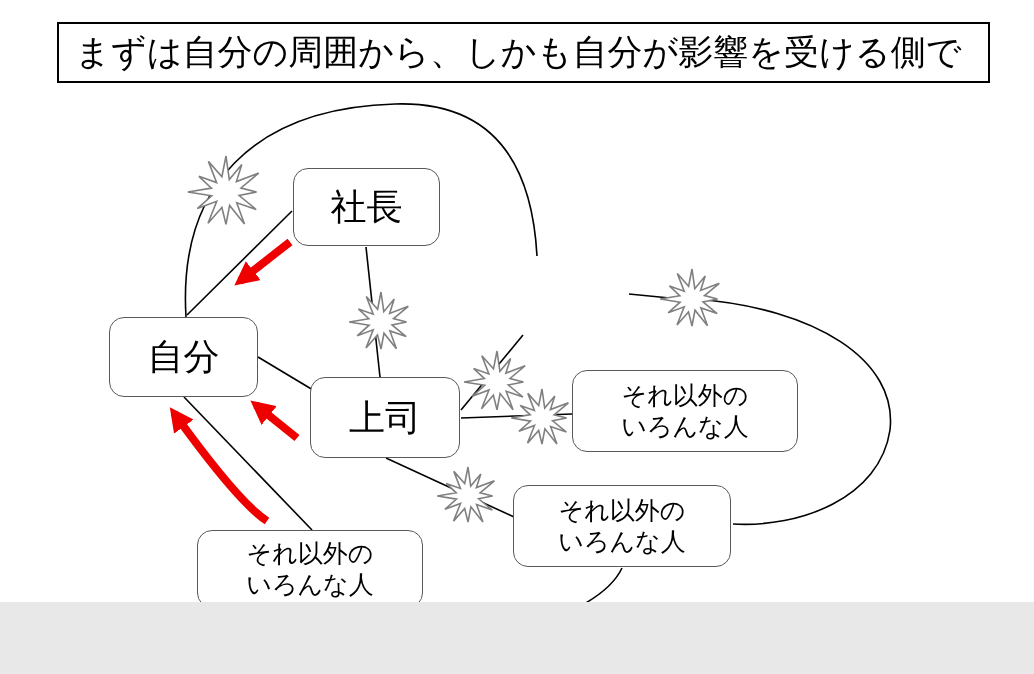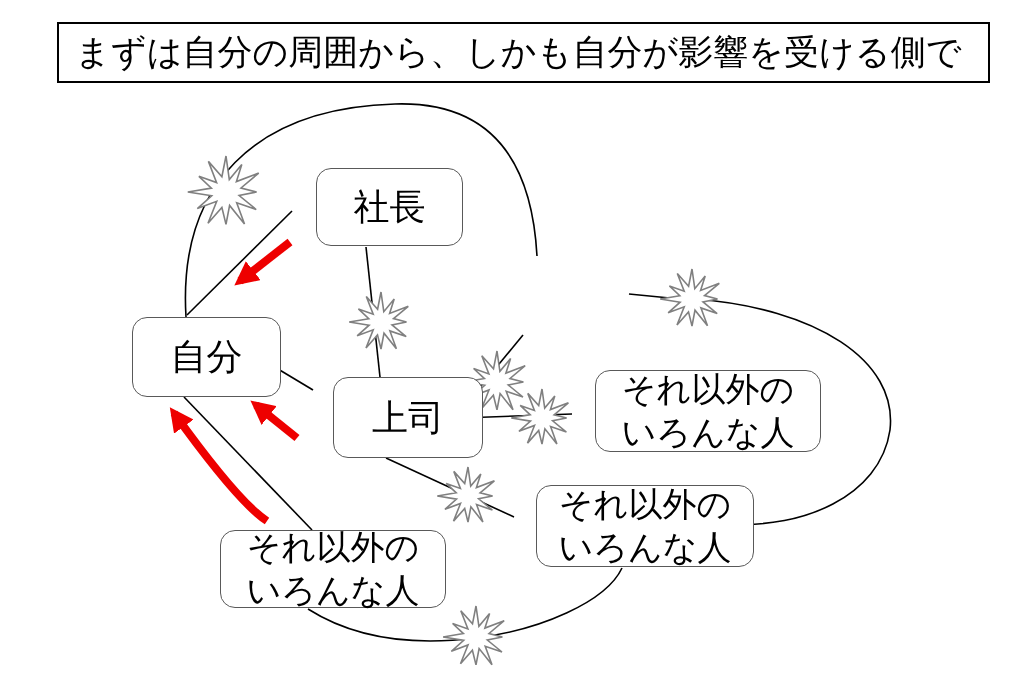--- a/index.html
+++ b/index.html
@@ -5,21 +5,21 @@
   :root{
     --line:#000000;
     --node-border:#595959;
     --burst-outline:#808080;
     --arrow-red:#ee0000;
     --background:#ffffff;
     --text:#000000;
   }
   html,body{margin:0;padding:0;background:#e8e8e8;}
   .canvas{
-    position:relative;width:1034px;height:674px;
+    position:relative;width:1034px;height:602px;
     background:var(--background);overflow:hidden;
     font-family:"Liberation Sans","DejaVu Sans",sans-serif;
     color:var(--text);
   }
   svg.wires{position:absolute;left:0;top:0;z-index:1;}
   .wire{stroke:var(--line);stroke-width:1.6;fill:none;}
   .burst polygon{fill:#ffffff;stroke:var(--burst-outline);stroke-width:1.6;}
   .redarrow{stroke:var(--arrow-red);stroke-width:8;fill:none;stroke-linecap:butt;}
   #arrowhead path{fill:var(--arrow-red);}
 
@@ -27,23 +27,23 @@
     position:absolute;left:57px;top:22px;width:933px;height:61px;z-index:3;
     border:2.5px solid var(--line);background:var(--background);
     display:flex;align-items:center;box-sizing:border-box;
     padding-left:16px;font-size:35px;white-space:nowrap;
   }
   .node{
     position:absolute;z-index:2;box-sizing:border-box;
     background:var(--background);
     border:1.7px solid var(--node-border);border-radius:15px;
     display:flex;flex-direction:column;align-items:center;justify-content:center;
-    font-size:36px;line-height:1.15;white-space:nowrap;margin-left:23px;
+    font-size:36px;line-height:1.15;white-space:nowrap;
   }
-  .node.two-line{font-size:34px;line-height:1.26;}
+  .node.two-line{font-size:25px;line-height:1.26;}
   .n-president{left:293px;top:168px;width:147px;height:78px;}
   .n-otherdept{left:447px;top:257px;width:181px;height:77px;font-size:34px;}
   .n-self{left:109px;top:317px;width:149px;height:80px;}
   .n-boss{left:310px;top:377px;width:150px;height:81px;}
   .n-others-right{left:572px;top:370px;width:226px;height:82px;}
   .n-others-middle{left:513px;top:485px;width:218px;height:82px;}
   .n-others-bottom{left:197px;top:530px;width:226px;height:78px;}
 </style>
 </head>
 <body>

